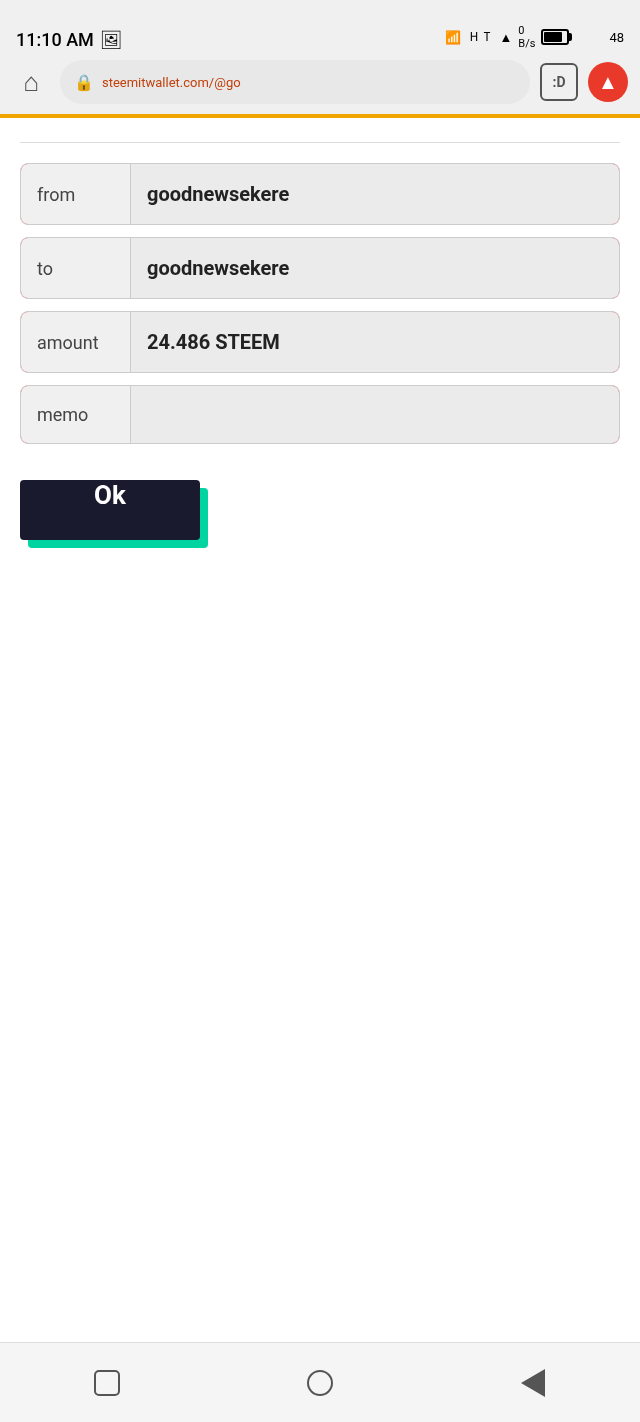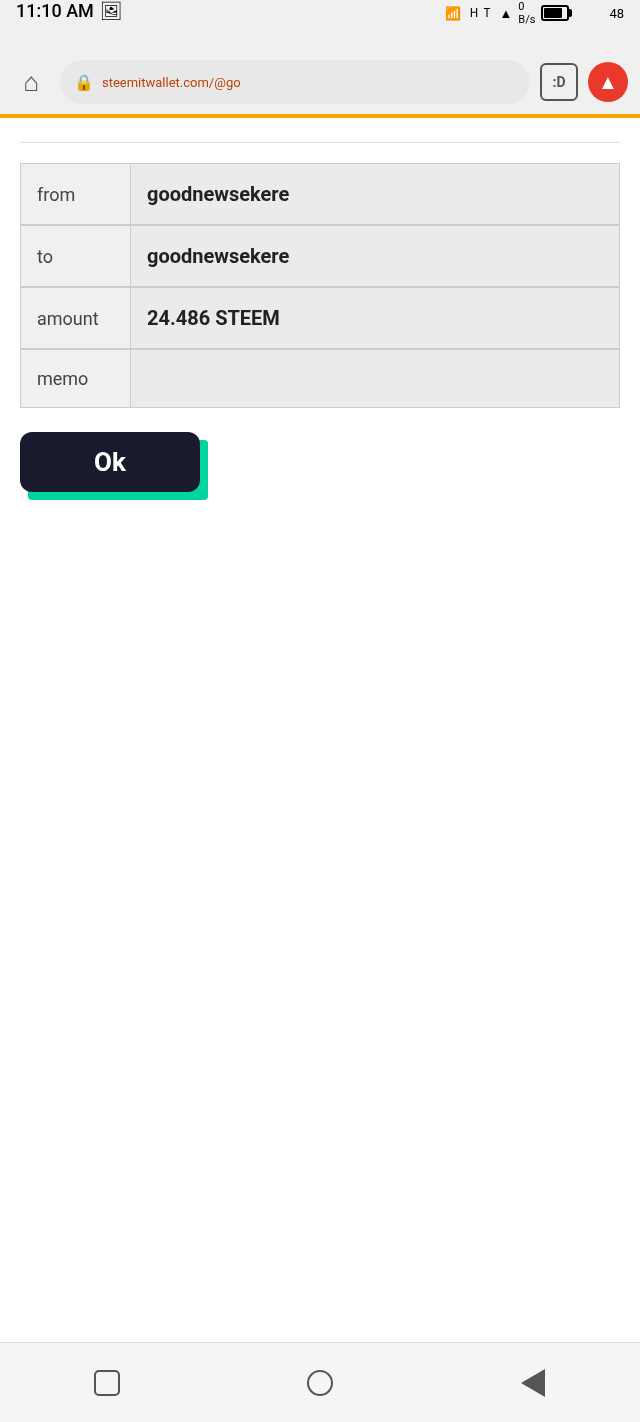--- a/index.html
+++ b/index.html
@@ -12,21 +12,21 @@
       font-family: -apple-system, BlinkMacSystemFont, 'Segoe UI', Roboto, sans-serif;
       display: flex;
       flex-direction: column;
     }
 
     
     .status-bar {
       background: #f0f0f0;
       height: 50px;
       display: flex;
-      align-items: flex-start;
+      align-items: flex-end;
       justify-content: space-between;
       padding: 0 16px;
       flex-shrink: 0;
       gap: 12px;
     }
 
     .status-time {
       font-size: 18px;
       font-weight: 500;
       color: #000;
@@ -180,21 +180,22 @@
     .divider {
       height: 1px;
       background: #ddd;
       margin-bottom: 20px;
     }
 
     
     .form-row {
       display: flex;
       border: 1px solid #ccc;
-      border-radius: 0;
+      border-radius: 8px;
+      margin-bottom: 12px;
       background: #ef4444;
       overflow: hidden;
     }
 
     .form-label {
       background: #f0f0f0;
       border-right: 1px solid #ccc;
       padding: 18px 16px;
       min-width: 110px;
       font-size: 18px;
@@ -233,23 +234,23 @@
       height: 60px;
       background: #00d4a0;
       border-radius: 4px;
     }
 
     .ok-btn {
       position: relative;
       width: 180px;
       height: 60px;
       background: #1a1a2e;
-      border-radius: 12px;
-      display: flex;
-      align-items: center;
+      border-radius: 4px;
+      display: flex;
+      align-items: flex-start;
       justify-content: center;
       cursor: pointer;
       z-index: 1;
     }
 
     .ok-btn-label {
       color: #ffffff;
       font-size: 26px;
       font-weight: 700;
     }

